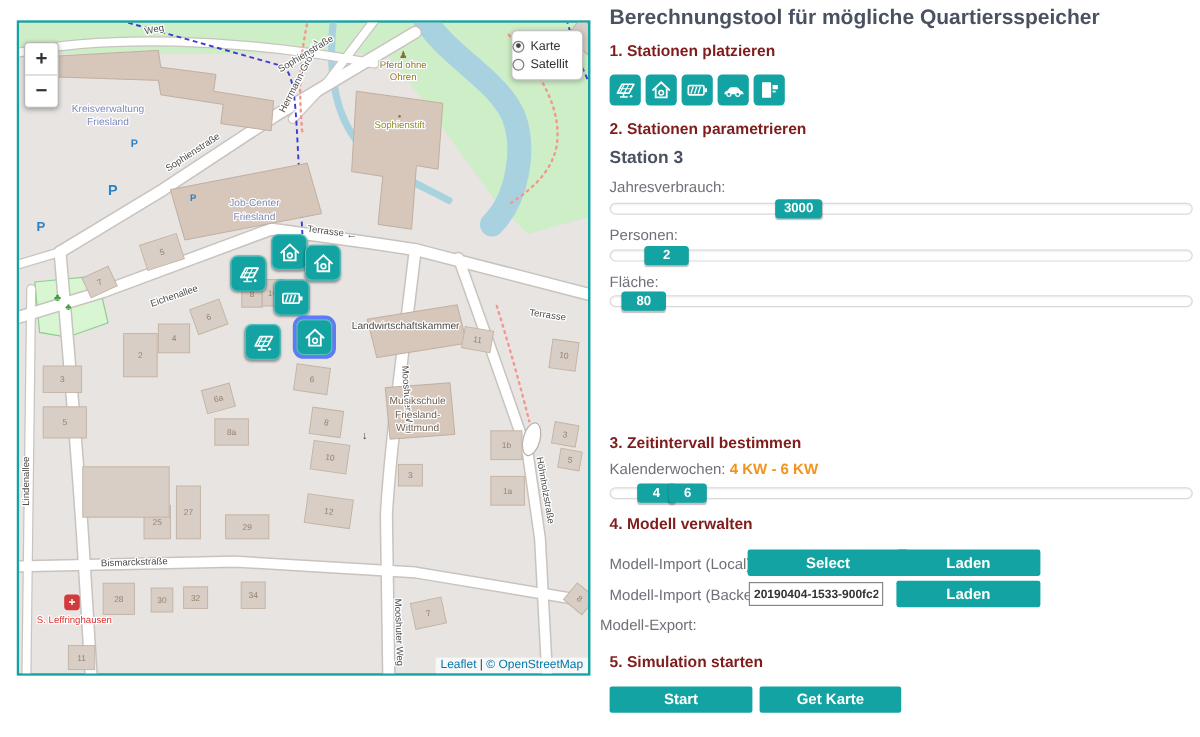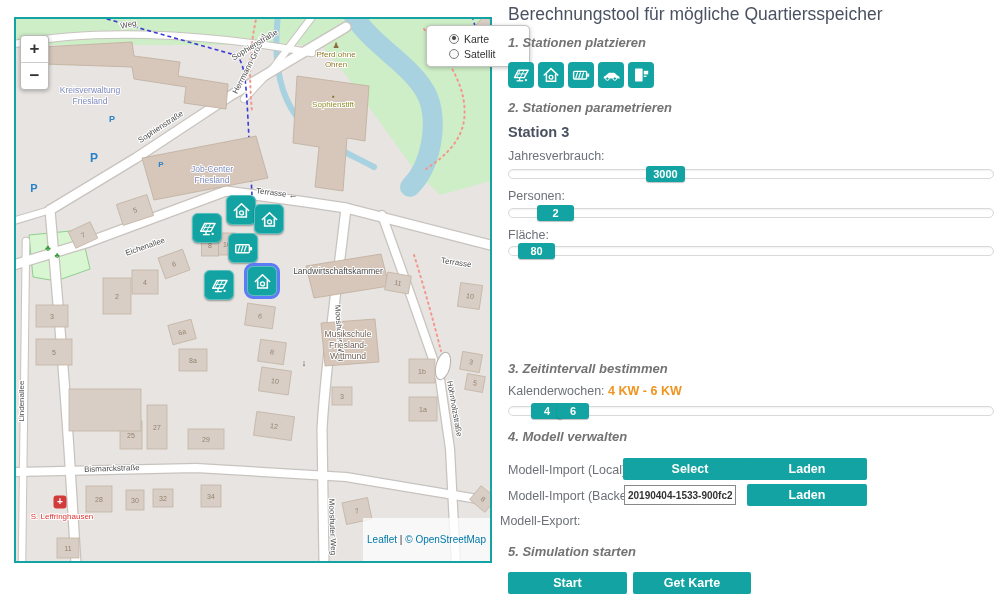--- a/index.html
+++ b/index.html
@@ -18,32 +18,32 @@
   .rf{fill:none;stroke:#ffffff;stroke-linecap:round;stroke-linejoin:round;}
 
   .mk{position:absolute;width:30px;height:30px;background:#12a3a2;border-radius:6px;display:flex;align-items:center;justify-content:center;box-shadow:inset 0 0 0 1px rgba(255,255,255,.3),0 1px 2px rgba(0,0,0,.35);}
   .mk svg{position:static;width:21px;height:21px;}
   .mk.sel{outline:3px solid #5b7bf7;}
 
   .zctl{position:absolute;left:4px;top:16px;width:27px;background:#fff;border:1px solid #b9b9b9;border-radius:4px;box-shadow:0 1px 4px rgba(0,0,0,.3);overflow:hidden;}
   .zbtn{width:27px;height:26px;line-height:26px;text-align:center;font-size:17px;font-weight:bold;color:#333;cursor:pointer;}
   .zbtn:first-child{border-bottom:1px solid #ccc;}
 
-  .lctl{position:absolute;left:410px;top:6px;width:58px;background:#fff;border:1px solid #c3c3c3;border-radius:5px;box-shadow:0 1px 4px rgba(0,0,0,.25);padding:5px 22px;}
+  .lctl{position:absolute;left:410px;top:6px;width:58px;background:#fff;border:1px solid #c3c3c3;border-radius:5px;box-shadow:0 1px 4px rgba(0,0,0,.25);padding:5px 0;}
   .lrow{display:flex;align-items:center;gap:5px;height:15px;font-size:10.5px;color:#333;}
   .radio{width:10px;height:10px;border:1.5px solid #7a7a7a;border-radius:50%;box-sizing:border-box;position:relative;background:#f8f8f8;}
   .radio.on::after{content:"";position:absolute;left:1.5px;top:1.5px;width:4px;height:4px;border-radius:50%;background:#444;}
 
-  .attr{position:absolute;right:0;bottom:0;background:rgba(255,255,255,.75);font-size:10px;padding:16px 4px;color:#333;white-space:nowrap;}
+  .attr{position:absolute;right:0;bottom:0;background:rgba(255,255,255,.75);font-size:10px;padding:1px 4px;color:#333;white-space:nowrap;}
   .attr .lnk{color:#0078a8;}
 
   
   .abs{position:absolute;}
-  .title{left:508px;top:4px;font-size:17.5px;font-weight:normal;color:#4a5262;}
-  .sec{font-size:13px;font-weight:bold;color:#737373;font-style:italic;}
+  .title{left:508px;top:4px;font-size:17.5px;font-weight:bold;color:#4a5262;}
+  .sec{font-size:13px;font-weight:bold;color:#7f1d1d;}
   .lbl{font-size:12.5px;color:#6d7177;}
   .pal{position:absolute;width:26px;height:26px;background:#12a3a2;border-radius:4px;display:flex;align-items:center;justify-content:center;cursor:pointer;}
   .pal svg{width:20px;height:20px;}
   .track{position:absolute;width:486px;height:10px;background:#fff;border:1px solid #d9d9d9;border-radius:6px;box-sizing:border-box;box-shadow:inset 0 1px 2px rgba(0,0,0,.06);}
   .handle{position:absolute;top:-4px;height:16px;background:#12a3a2;border-radius:3px;color:#fff;font-size:11px;font-weight:bold;text-align:center;line-height:16px;box-shadow:0 1px 1px rgba(0,0,0,.25);cursor:pointer;}
   .btn{position:absolute;height:22px;background:#12a3a2;color:#fff;border:none;border-radius:2px;font-family:"Liberation Sans",sans-serif;font-size:12.5px;font-weight:bold;cursor:pointer;}
   .inp{position:absolute;height:18px;border:1px solid #888;font-size:10px;font-weight:bold;color:#333;padding:0 3px;font-family:"Liberation Sans",sans-serif;}
   .orange{color:#f0941f;font-weight:bold;}
 </style>
 </head>

